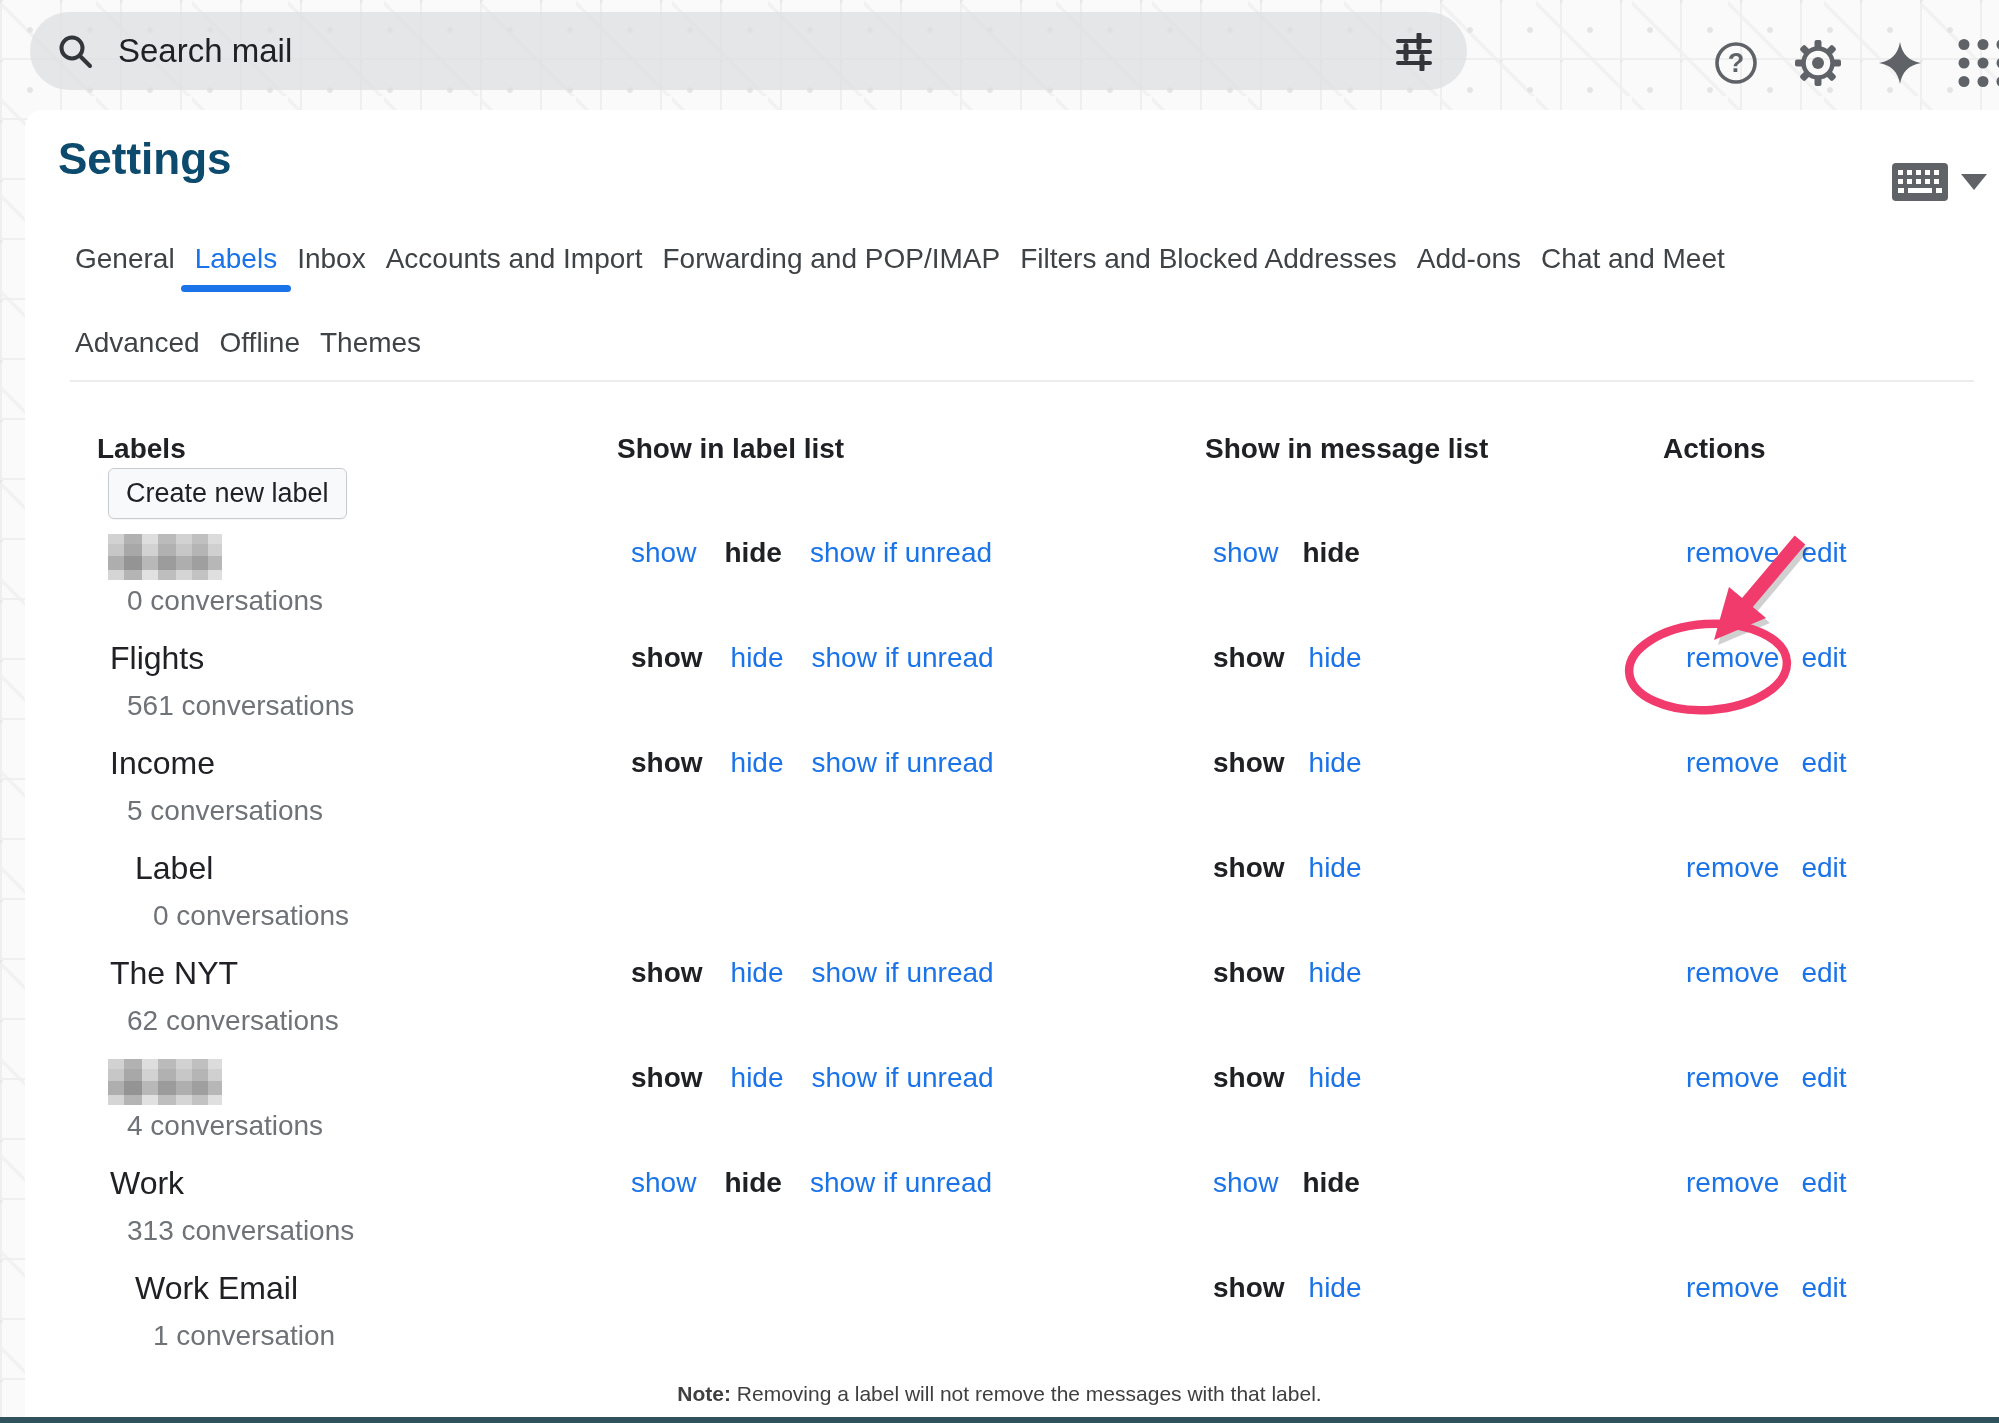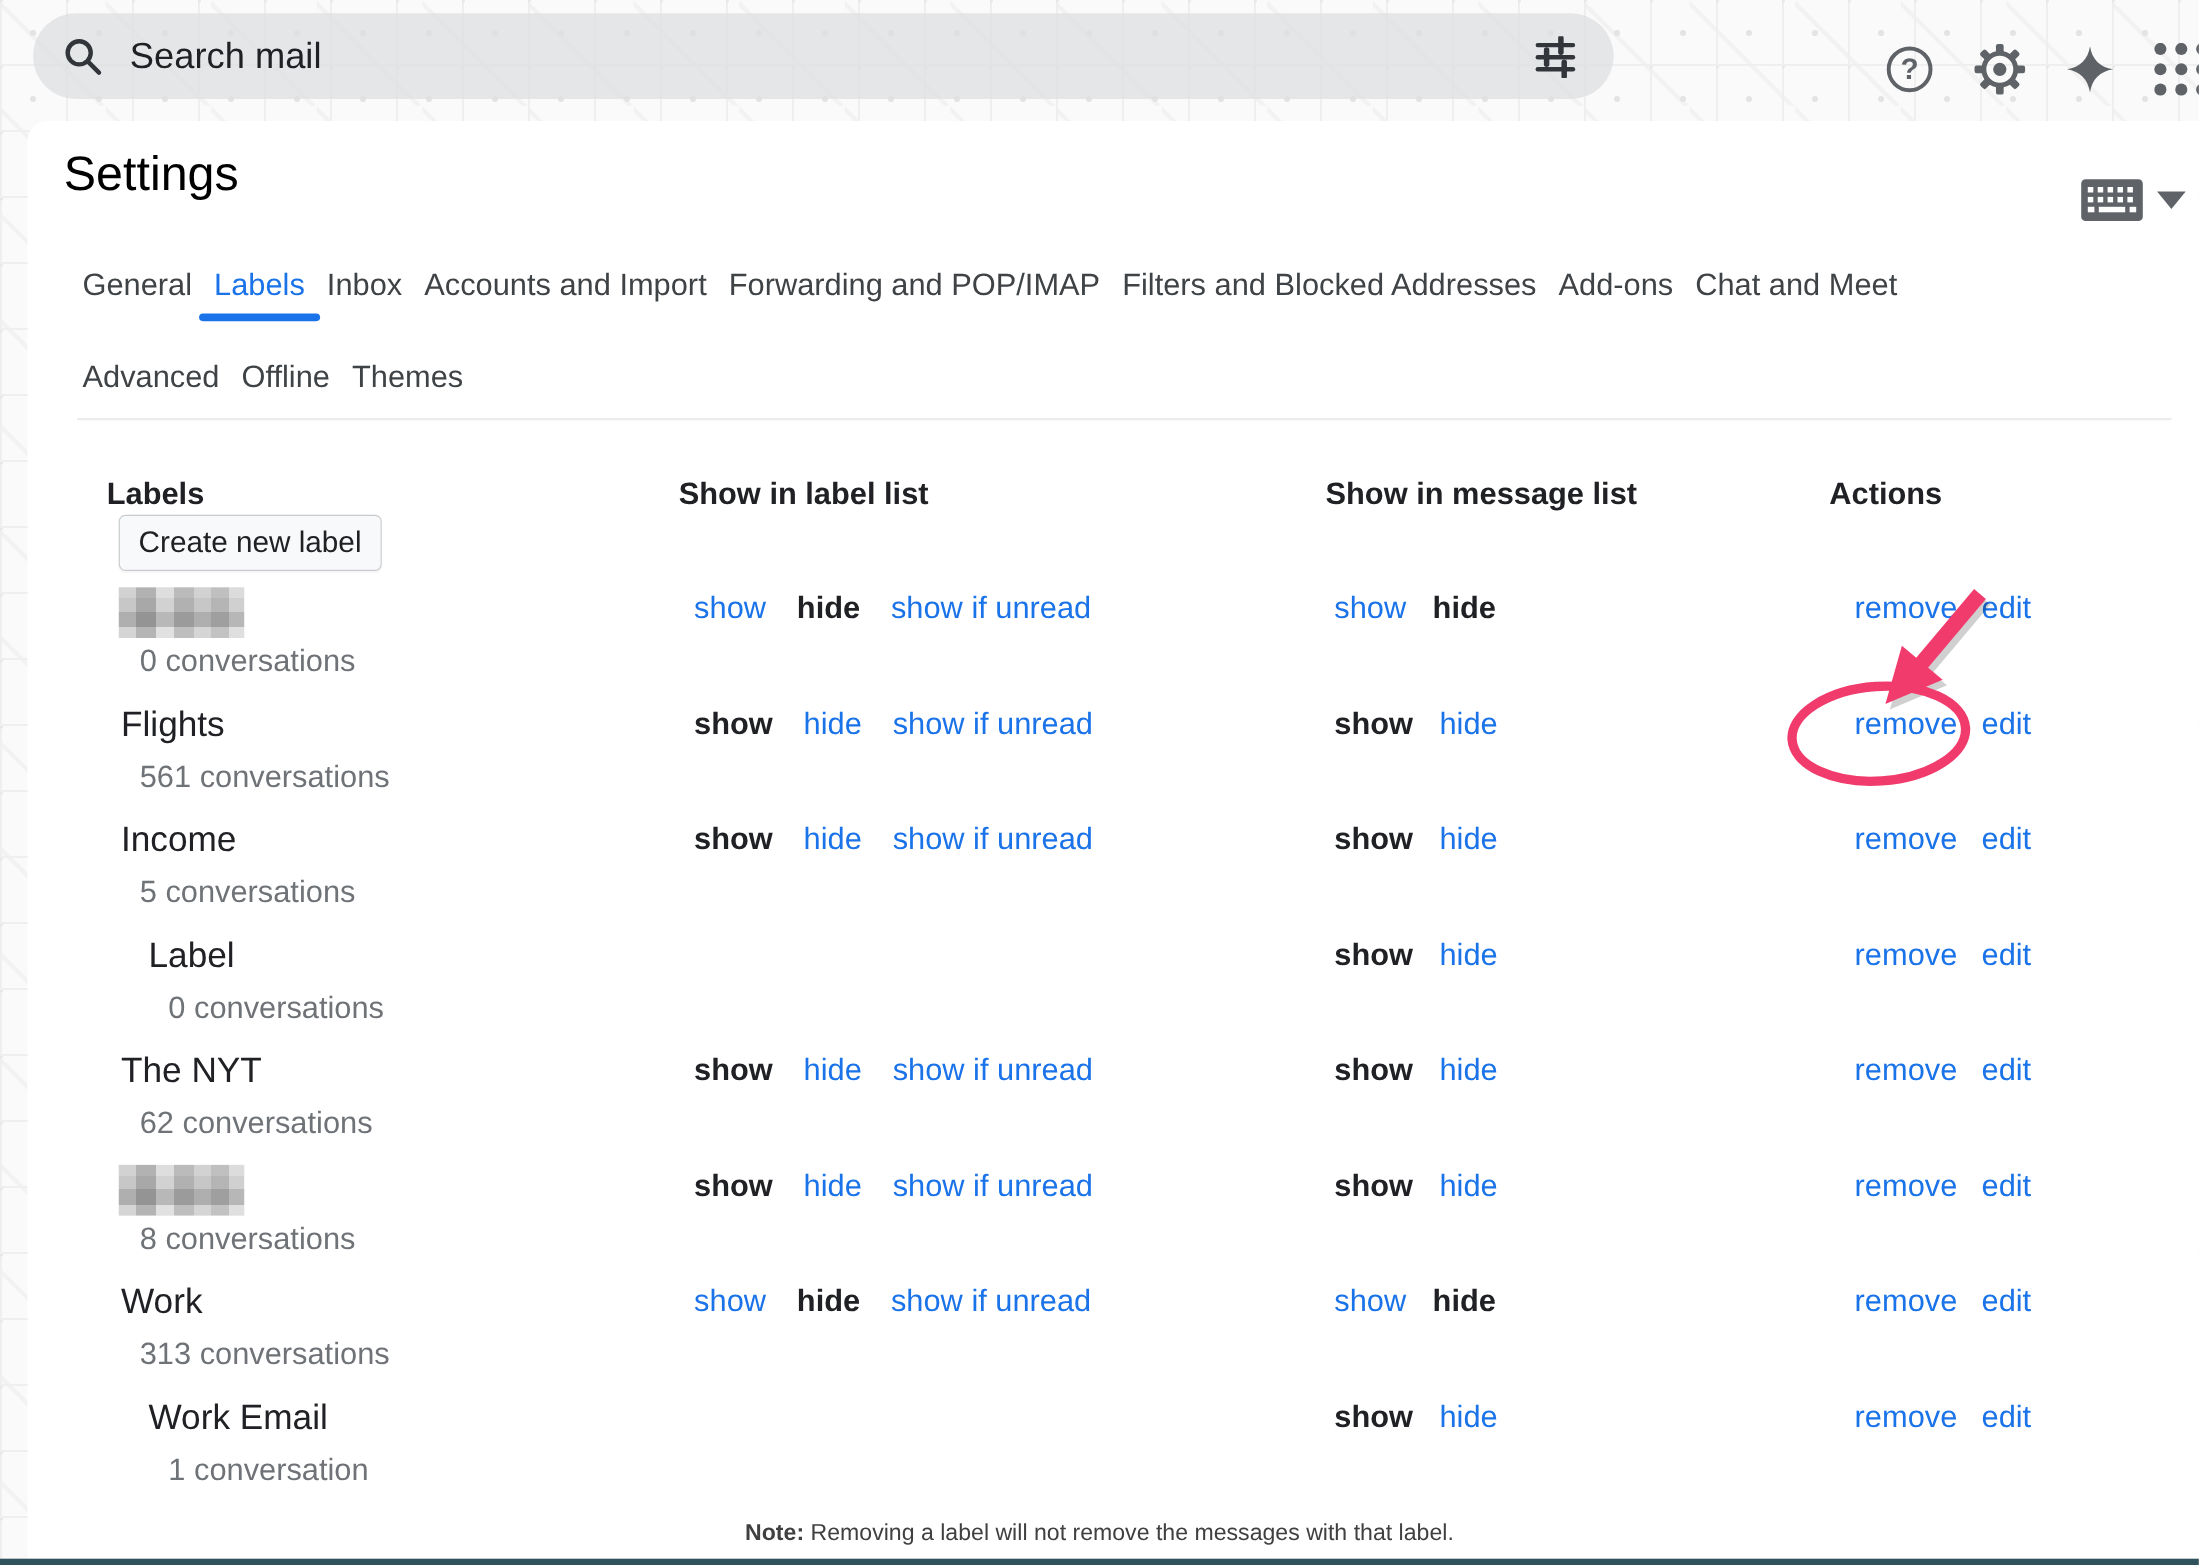--- a/index.html
+++ b/index.html
@@ -29,21 +29,21 @@
   .search-pill .mag { margin-left:26px; flex:0 0 auto; }
   .search-text { margin-left:24px; font-size:33px; color:#202124; flex:1; }
   .tune { position:absolute; right:34px; top:21px; }
   .tb-icons { position:absolute; top:39px; left:1712px; display:flex; gap:34px; align-items:center; }
   .tb-icons svg { display:block; cursor:pointer; }
   
   .panel {
     position:absolute; left:25px; top:110px; right:0; bottom:0;
     background:#fff; border-top-left-radius:18px;
   }
-  .page-title { position:absolute; left:33px; top:24px; font-size:44px; font-weight:400; color:#000000; letter-spacing:0; }
+  .page-title { position:absolute; left:33px; top:24px; font-size:44px; font-weight:700; color:#0c4a6e; letter-spacing:0; }
   .input-tools { position:absolute; top:52px; right:12px; display:flex; align-items:center; gap:12px; cursor:pointer; }
   .tri { width:0; height:0; border-left:13px solid transparent; border-right:13px solid transparent; border-top:16px solid #5f6368; }
   
   .tabs { position:absolute; left:50px; display:flex; gap:20px; font-size:28px; color:#3f4346; }
   .tabs.r1 { top:132px; } .tabs.r2 { top:216px; }
   .tab { position:relative; line-height:34px; cursor:pointer; white-space:nowrap; }
   .tab.active { color:#1a73e8; }
   .tab.active::after {
     content:""; position:absolute; left:-14px; right:-14px; bottom:-16px;
     height:7px; border-radius:4px; background:#1a73e8;
@@ -269,21 +269,21 @@
           <span class="sel">show</span>
           <span class="lnk">hide</span>
         </div>
         <div class="col c4">
           <span class="lnk">remove</span>
           <span class="lnk">edit</span>
         </div>
       </div>
       <div class="row">
         <div class="redacted"></div>
-        <span class="count">8 conversations</span>
+        <span class="count">4 conversations</span>
         <div class="col c2">
           <span class="sel">show</span>
           <span class="lnk">hide</span>
           <span class="lnk">show if unread</span>
         </div>
         <div class="col c3">
           <span class="sel">show</span>
           <span class="lnk">hide</span>
         </div>
         <div class="col c4">

